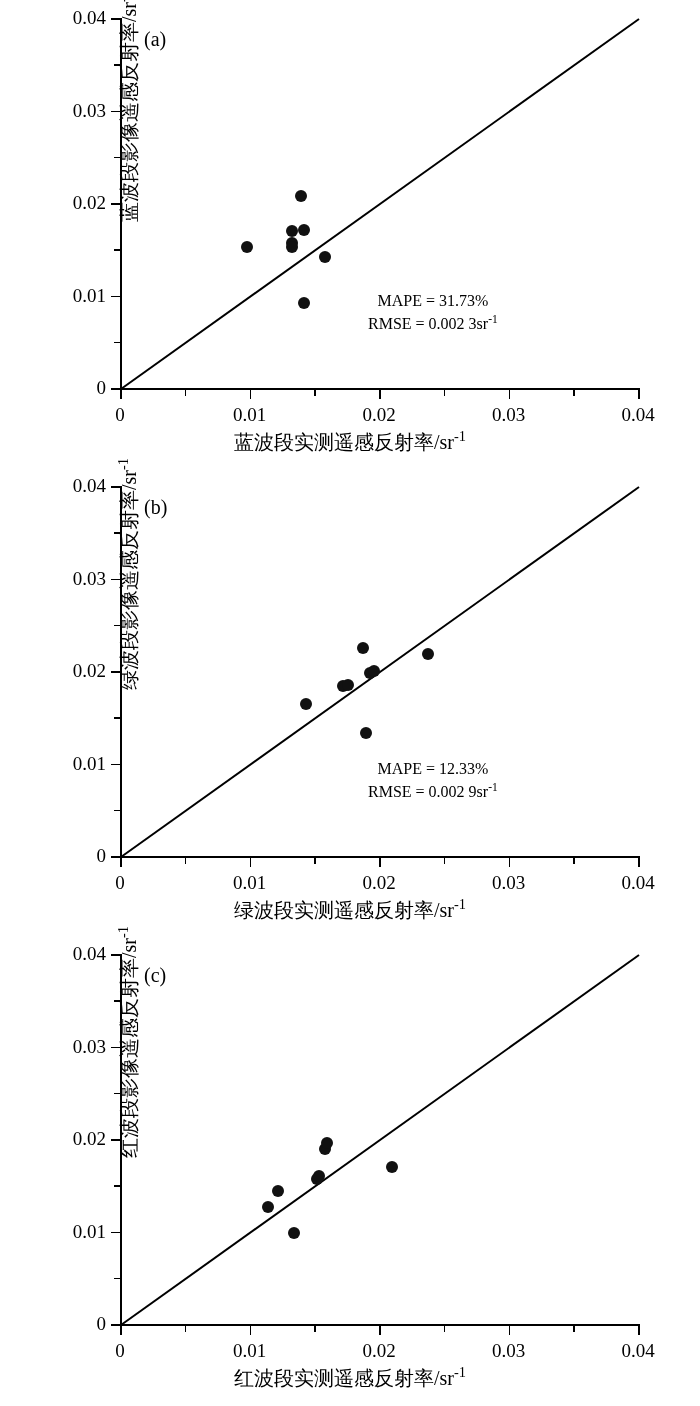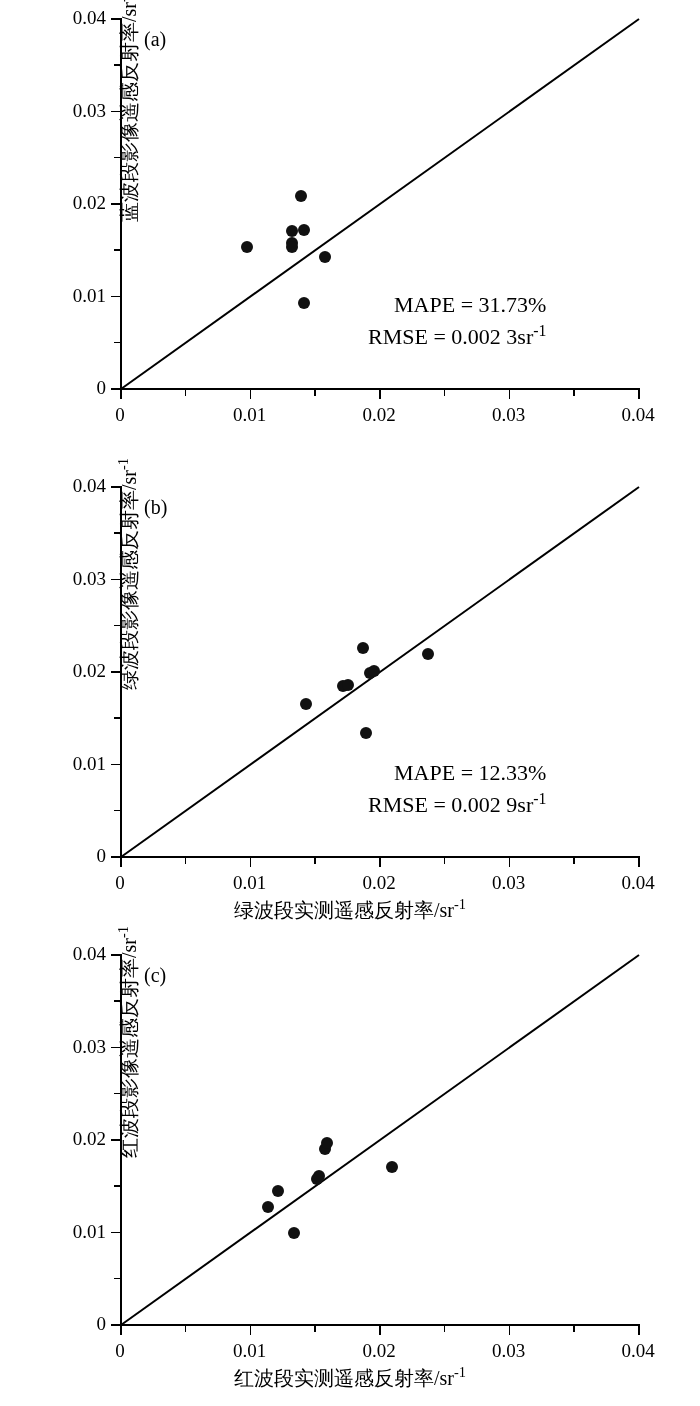--- a/index.html
+++ b/index.html
@@ -117,23 +117,23 @@
     position: absolute;
     left: -5px;
     top: 204px;
     transform-origin: left top;
     transform: rotate(-90deg);
     font-size: 20px;
     white-space: nowrap;
   }
   .stats {
     position: absolute;
-    font-size: 22px;
+    font-size: 16px;
     line-height: 1.35;
-    text-align: right;
+    text-align: center;
     white-space: nowrap;
   }
   sup { font-size: 0.72em; vertical-align: super; }
 </style>
 </head>
 <body>
 
 <div class="figure">
 
   <div class="panel">
@@ -179,20 +179,21 @@
         <div class="xlabel-val" style="left: 518px;">0.04</div>
         <div class="pt" style="left: 126.91px; top: 229.4px;"></div>
         <div class="pt" style="left: 172.235px; top: 212.75px;"></div>
         <div class="pt" style="left: 172.235px; top: 224.775px;"></div>
         <div class="pt" style="left: 172.235px; top: 229.4px;"></div>
         <div class="pt" style="left: 183.89px; top: 211.825px;"></div>
         <div class="pt" style="left: 181.3px; top: 177.6px;"></div>
         <div class="pt" style="left: 183.89px; top: 284.9px;"></div>
         <div class="pt" style="left: 204.61px; top: 238.65px;"></div>
       </div>
+    <div class="axis-title-x"><span>蓝波段实测遥感反射率/sr</span><sup>-1</sup></div>
   </div>
 
   <div class="panel">
     <div class="plot-frame">
       <div class="axis-line-y"></div>
       <div class="axis-line-x"></div>
       <svg class="diag" viewBox="0 0 520 372" preserveAspectRatio="none">
         <line x1="1" y1="371" x2="519" y2="1" stroke="#000" stroke-width="2"></line>
       </svg>
       <div class="panel-letter" style="left:24px; top:10px;">(b)</div>

